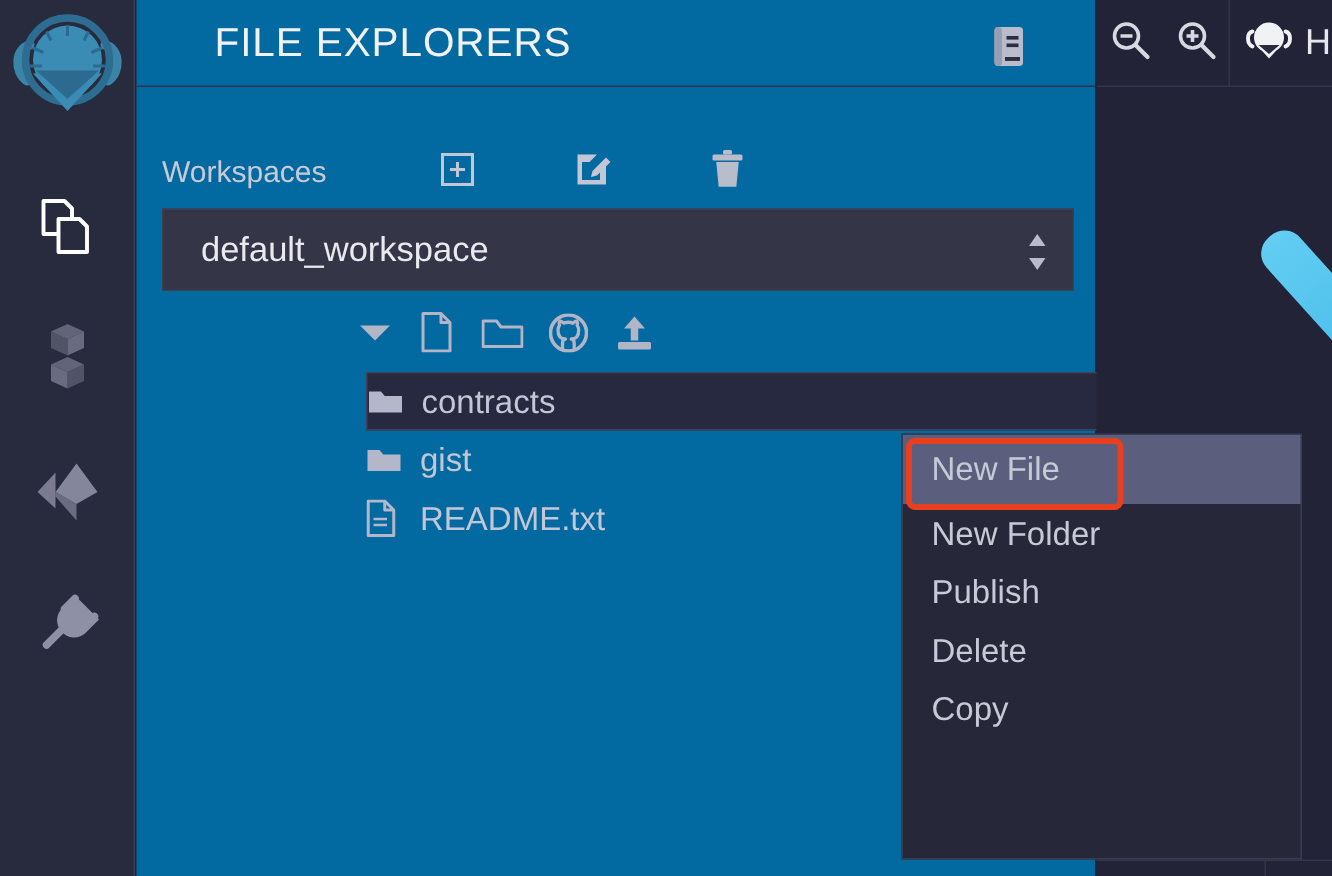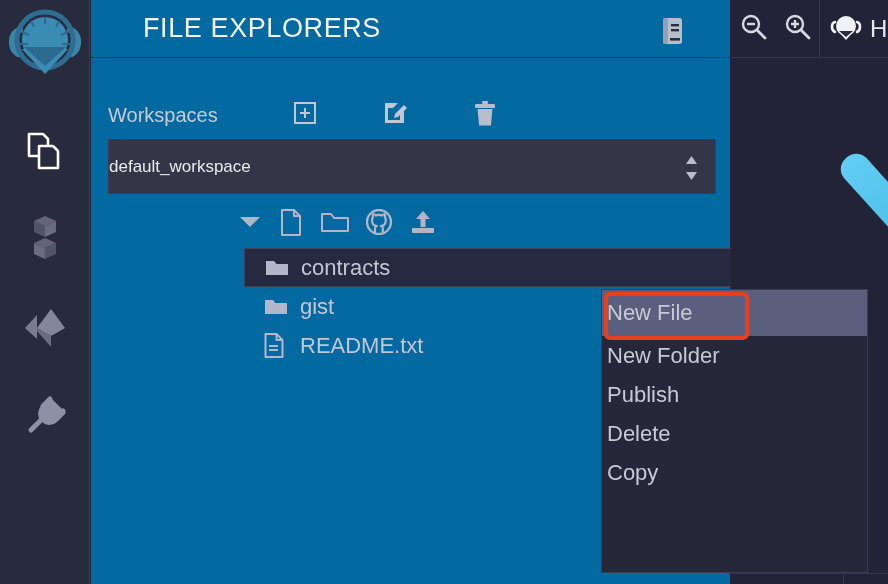--- a/index.html
+++ b/index.html
@@ -73,21 +73,21 @@
   
   .ws-select {
     position: relative;
     margin: 9px 0 0 17px;
     width: 608px; height: 55px;
     background: #343647;
     border: 1px solid #3c3e52;
     display: flex; align-items: center;
   }
   .ws-select-value {
-    color: #e9eaef; font-size: 17px; 
+    color: #e9eaef; font-size: 23px; margin-left: 25px;
     white-space: nowrap;
   }
   .ws-spin { position: absolute; right: 16px; top: 15px; }
 
   
   .tree-toolbar {
     display: flex; align-items: center;
     margin: 14px 0 0 140px; height: 32px;
   }
   .tt-btn {
@@ -95,21 +95,21 @@
     display: flex; align-items: center; justify-content: center;
     cursor: pointer;
   }
   .tt-btn.chev { width: 38px; }
 
   
   .tree { margin-top: 8px; }
   .tree-row {
     display: flex; align-items: center;
     height: 39px; margin-left: 153px; width: 534px;
-    padding-left: 20px;
+    padding-left: 0;
   }
   .tree-row.selected {
     border: 1px solid #3e4159;
     background: #272941;
   }
   .tree-row .ic { width: 30px; display: flex; align-items: center; }
   .tree-label {
     color: #c3c6d4; font-size: 22px; margin-left: 6px; white-space: nowrap;
   }
 
@@ -149,21 +149,21 @@
   
   .ctx-menu {
     position: absolute; left: 601px; top: 289px;
     width: 267px; height: 284px;
     background: #262839;
     border: 1px solid #3a3c52;
     z-index: 40;
   }
   .ctx-item {
     height: 39px; display: flex; align-items: center;
-    padding-left: 5px;
+    padding-left: 19px;
     color: #c6c9d6; font-size: 22px; white-space: nowrap;
     cursor: pointer;
   }
   .ctx-item.active {
     background: #5b5e7d;
     height: 46px;
   }
   .hl-box {
     position: absolute; left: 604px; top: 292px;
     width: 145px; height: 48px;

